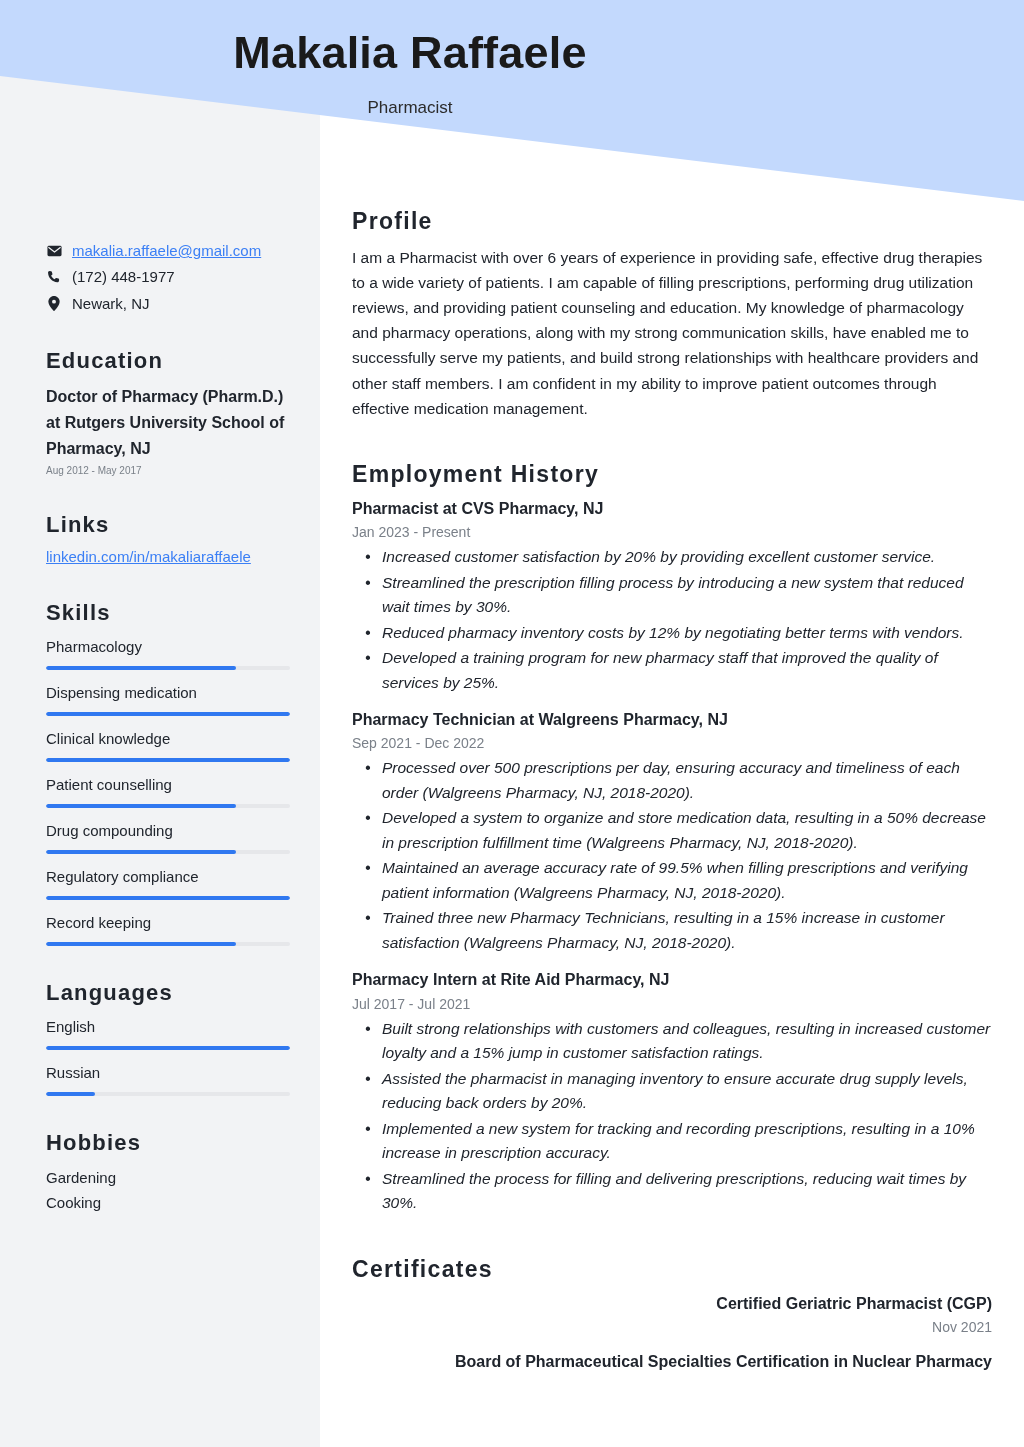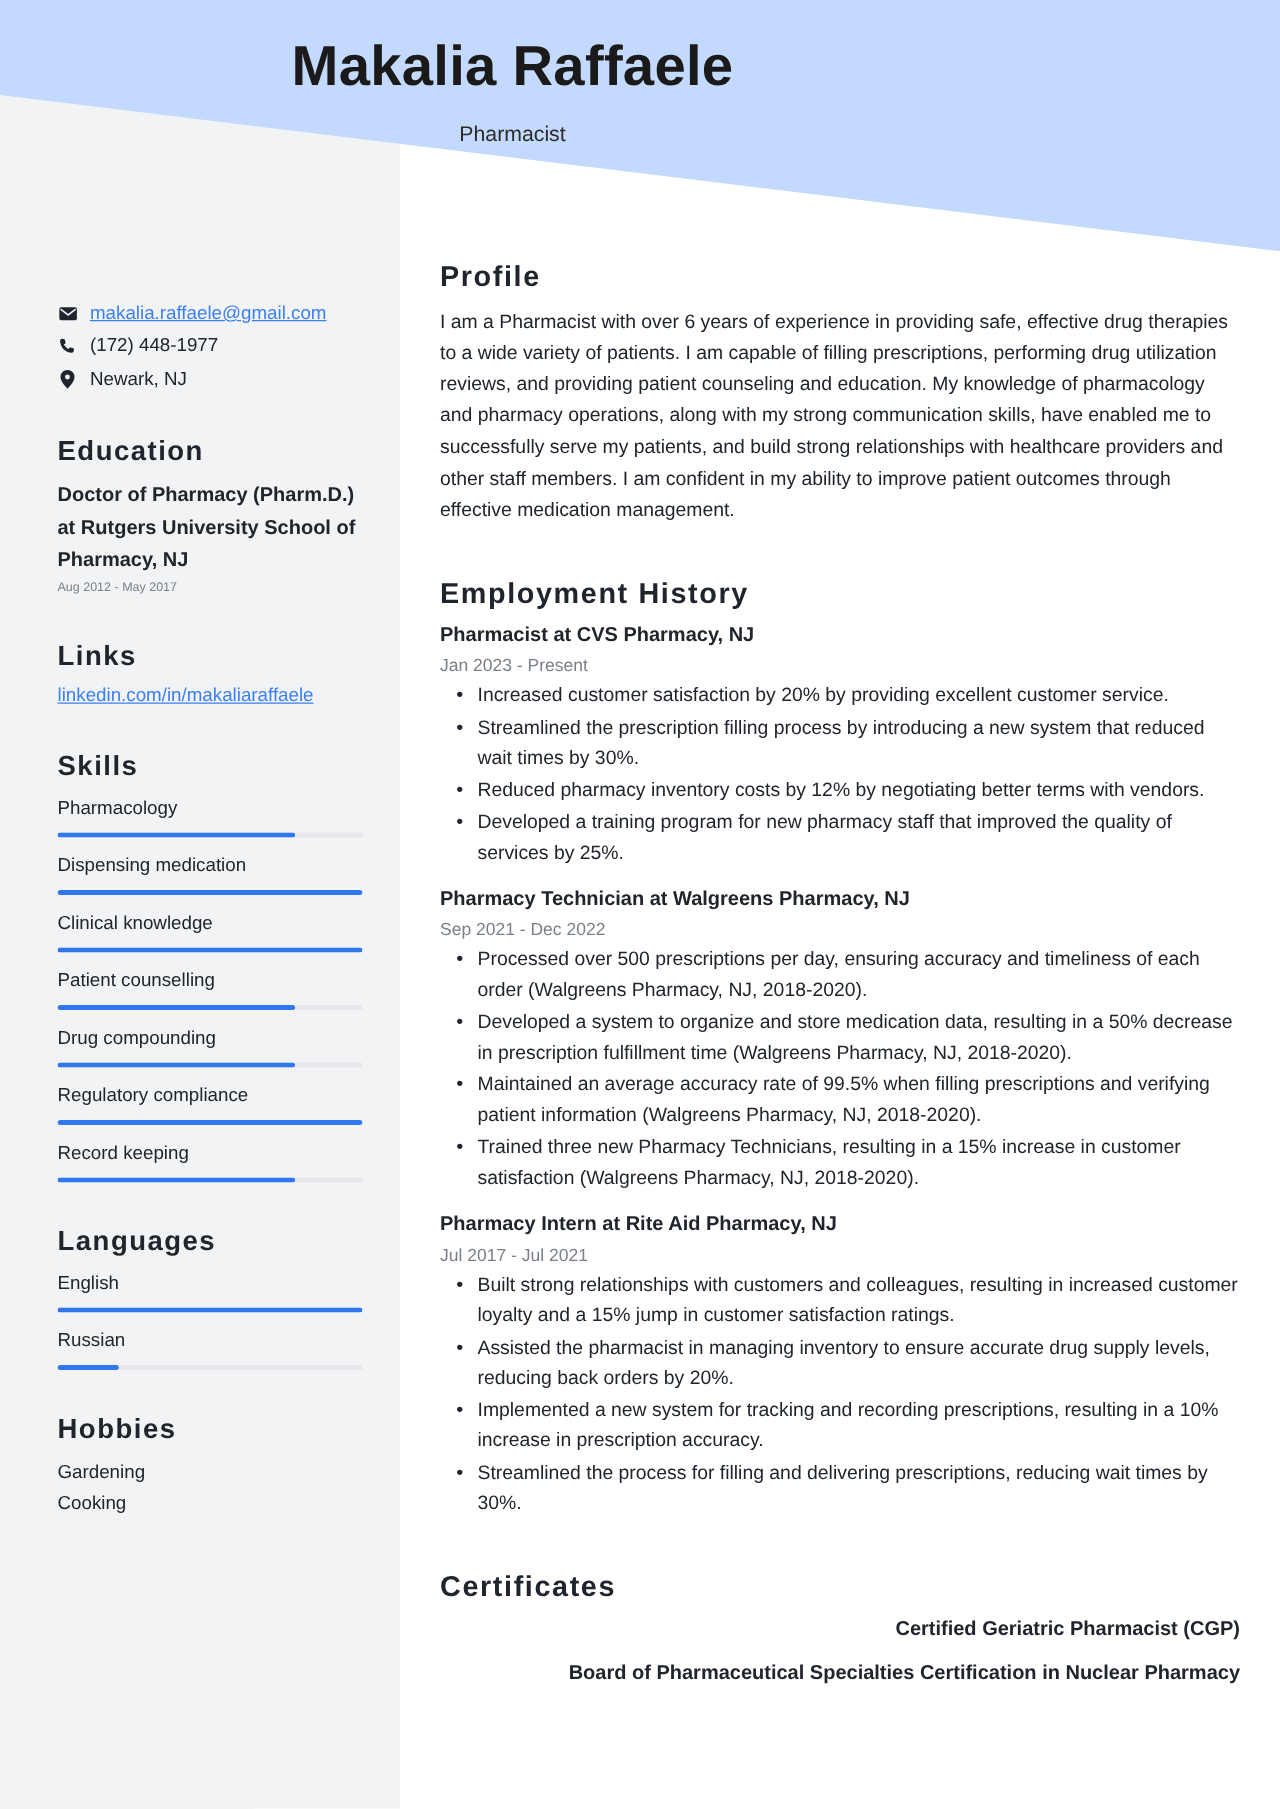--- a/index.html
+++ b/index.html
@@ -198,20 +198,21 @@
     margin: 2px 0 0 0;
     padding-left: 30px;
     list-style: none;
   }
   ul.bullets li {
     position: relative;
     font-size: 15.5px;
     line-height: 1.58;
     color: #20252d;
     margin-bottom: 1px;
+    font-style: italic;
   }
   ul.bullets li::before {
     content: "•";
     position: absolute;
     left: -17px;
     top: -1px;
     font-size: 16px;
     color: #20252d;
   }
   .cert { margin-bottom: 13px; text-align: right; }
@@ -394,20 +395,21 @@
           <li>Implemented a new system for tracking and recording prescriptions, resulting in a 10% increase in prescription accuracy.</li>
           <li>Streamlined the process for filling and delivering prescriptions, reducing wait times by 30%.</li>
         </ul>
       </div>
     </div>
 
     <div class="section-gap">
       <div class="main-h">Certificates</div>
       <div class="cert">
         <div class="cert-title">Certified Geriatric Pharmacist (CGP)</div>
+        <div class="cert-date">Nov 2021</div>
       </div>
       <div class="cert">
         <div class="cert-title">Board of Pharmaceutical Specialties Certification in Nuclear Pharmacy</div>
         <div class="cert-date"></div>
       </div>
     </div>
 
   </div>
 
 </div>

